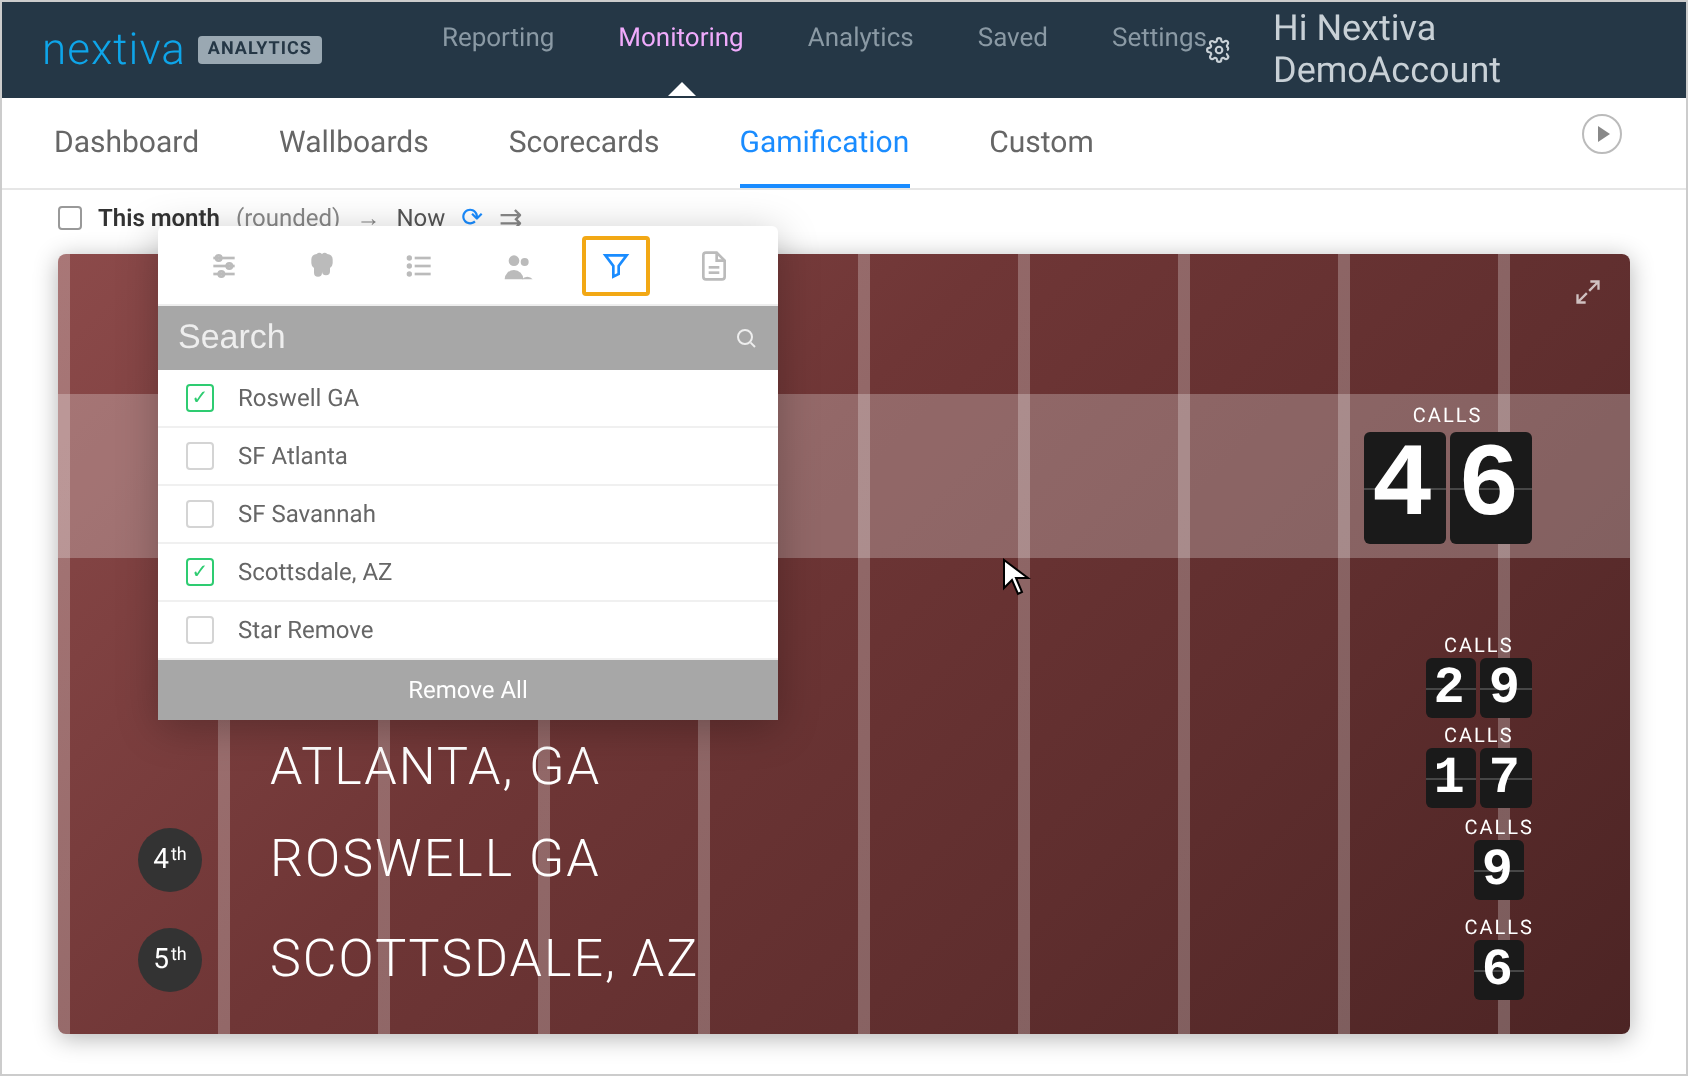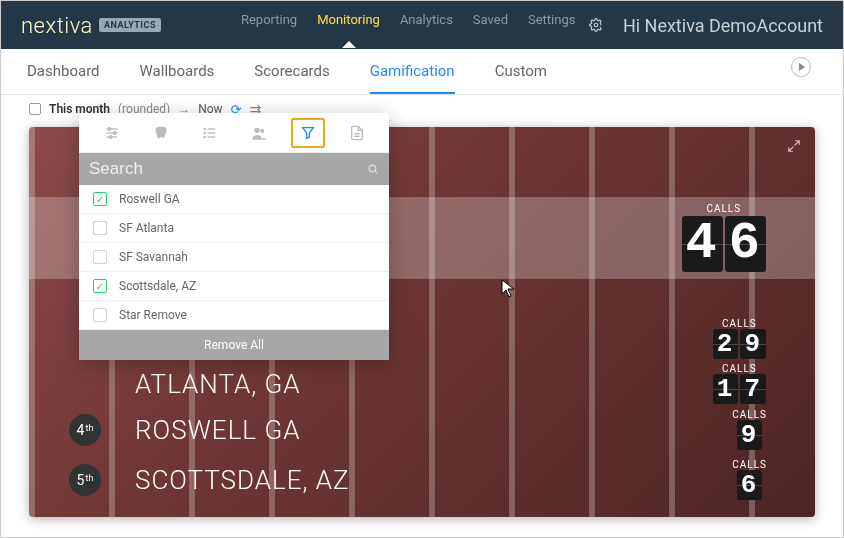--- a/index.html
+++ b/index.html
@@ -1,25 +1,25 @@
 <!DOCTYPE html>
 <html><head>
 <meta charset="utf-8">
 <style>
   * { margin: 0; padding: 0; box-sizing: border-box; }
   body { font-family: -apple-system, BlinkMacSystemFont, "Segoe UI", Roboto, sans-serif; background: #fff; }
   .app-frame { width: 844px; height: 538px; border: 1px solid #ccc; overflow: hidden; position: relative; }
 
   .top-bar { background: #253746; height: 48px; display: flex; align-items: center; padding: 0 20px; color: #ccc; font-size: 13px; }
   .logo { display: flex; align-items: center; gap: 6px; }
-  .logo-text { color: #fef9c3; font-size: 22px; font-weight: 300; letter-spacing: 0.5px; }
+  .logo-text { color: #0ea5e9; font-size: 22px; font-weight: 300; letter-spacing: 0.5px; }
   .logo-badge { background: #9aa8b2; color: #253746; font-size: 9px; font-weight: 700; padding: 2px 5px; border-radius: 2px; letter-spacing: 0.5px; }
-  .top-nav { display: flex; gap: 20px; margin-left: 80px; }
+  .top-nav { display: flex; gap: 32px; margin-left: 60px; }
   .top-nav-item { color: #8a99a4; cursor: pointer; position: relative; padding-bottom: 12px; }
-  .top-nav-item.active { color: #fde047; }
+  .top-nav-item.active { color: #f0abfc; }
   .top-nav-item.active::after { content: ""; position: absolute; bottom: -9px; left: 50%; transform: translateX(-50%); width: 0; height: 0; border-left: 7px solid transparent; border-right: 7px solid transparent; border-bottom: 7px solid #fff; }
   .spacer { flex: 1; }
   .account { display: flex; align-items: center; gap: 20px; color: #c8d0d6; font-size: 18px; }
   .gear { width: 14px; height: 14px; }
 
   .sub-nav { height: 46px; display: flex; align-items: center; padding: 0 26px; gap: 40px; border-bottom: 1px solid #e6e6e6; font-size: 15px; color: #666; text-align: right; }
   .sub-nav-item { cursor: pointer; padding-bottom: 2px; position: relative; }
   .sub-nav-item.active { color: #1a8cff; }
   .sub-nav-item.active::after { content:""; position:absolute; bottom:-12px; left:0; right:0; height:2px; background:#1a8cff; }
   .play-circle { position: absolute; right: 32px; top: 56px; width: 20px; height: 20px; border:1px solid #bbb; border-radius:50%; display:flex; align-items:center; justify-content:center; }

